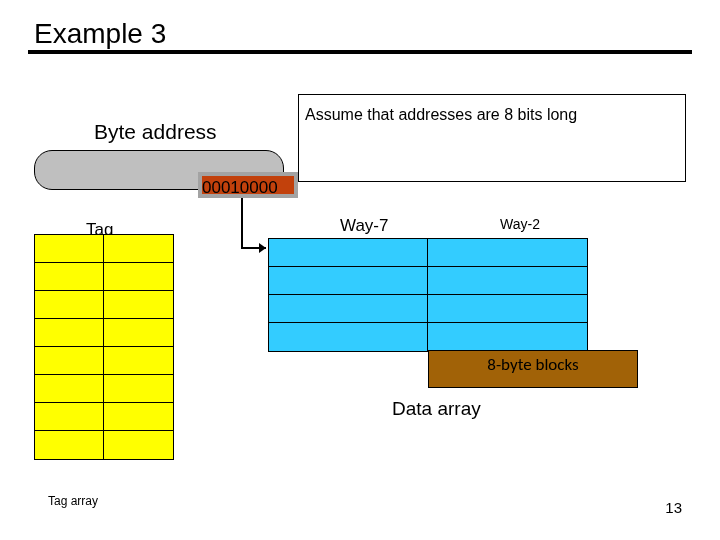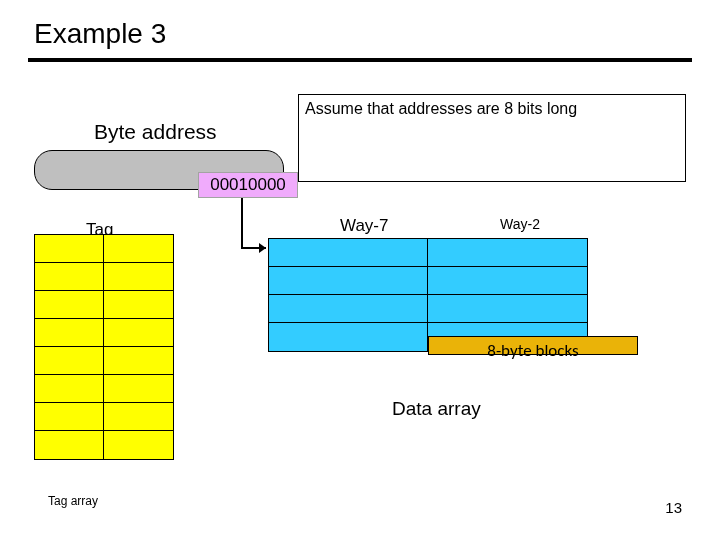--- a/index.html
+++ b/index.html
@@ -8,21 +8,21 @@
     padding: 0;
     width: 720px;
     height: 540px;
     font-family: Arial, sans-serif;
     background: #fff;
     position: relative;
     overflow: hidden;
   }
   .title {
     font-size: 28px;
-    padding: 18px 0 8px 34px;
+    padding: 18px 0 0 34px;
     color: #000;
   }
   .hr {
     border-top: 4px solid #000;
     margin: 0 28px 0 28px;
   }
   .byte-address-label {
     position: absolute;
     left: 94px;
     top: 120px;
@@ -37,36 +37,35 @@
     background: #bfbfbf;
     border: 1px solid #000;
     border-radius: 18px;
   }
   .binary {
     position: absolute;
     left: 198px;
     top: 172px;
     width: 100px;
     height: 26px;
-    background: #f0abfc;
-    border: 1px solid #a3a3a3;
-    font-size: 17px;
-    text-align: center;
+    background: #c2410c;
+    border: 4px solid #a3a3a3;
+    font-size: 17px;
     line-height: 24px;
   }
   .assume-box {
     position: absolute;
     left: 298px;
     top: 94px;
     width: 388px;
     height: 88px;
     border: 1px solid #000;
     background: #fff;
     font-size: 16px;
-    padding: 4px 6px;
+    padding: 10px 6px;
     line-height: 1.25;
   }
   .tag-label {
     position: absolute;
     left: 86px;
     top: 212px;
     font-size: 17px;
     margin-top: 8px;
   }
   .tag-table {
@@ -127,24 +126,24 @@
     background: #33ccff;
     border-right: 1px solid #000;
   }
   .data-table .dcell-b {
     width: 50%;
     background: #33ccff;
   }
   .byte-blocks-box {
     position: absolute;
     left: 428px;
-    top: 336px;
+    top: 350px;
     width: 210px;
-    height: 19px;
-    background: #eab308;
+    height: 38px;
+    background: #a16207;
     border: 1px solid #000;
     font-size: 17px;
     font-family: Calibri, Arial, sans-serif;
     text-align: center;
     line-height: 28px;
   }
   .data-array-label {
     position: absolute;
     left: 392px;
     top: 398px;

